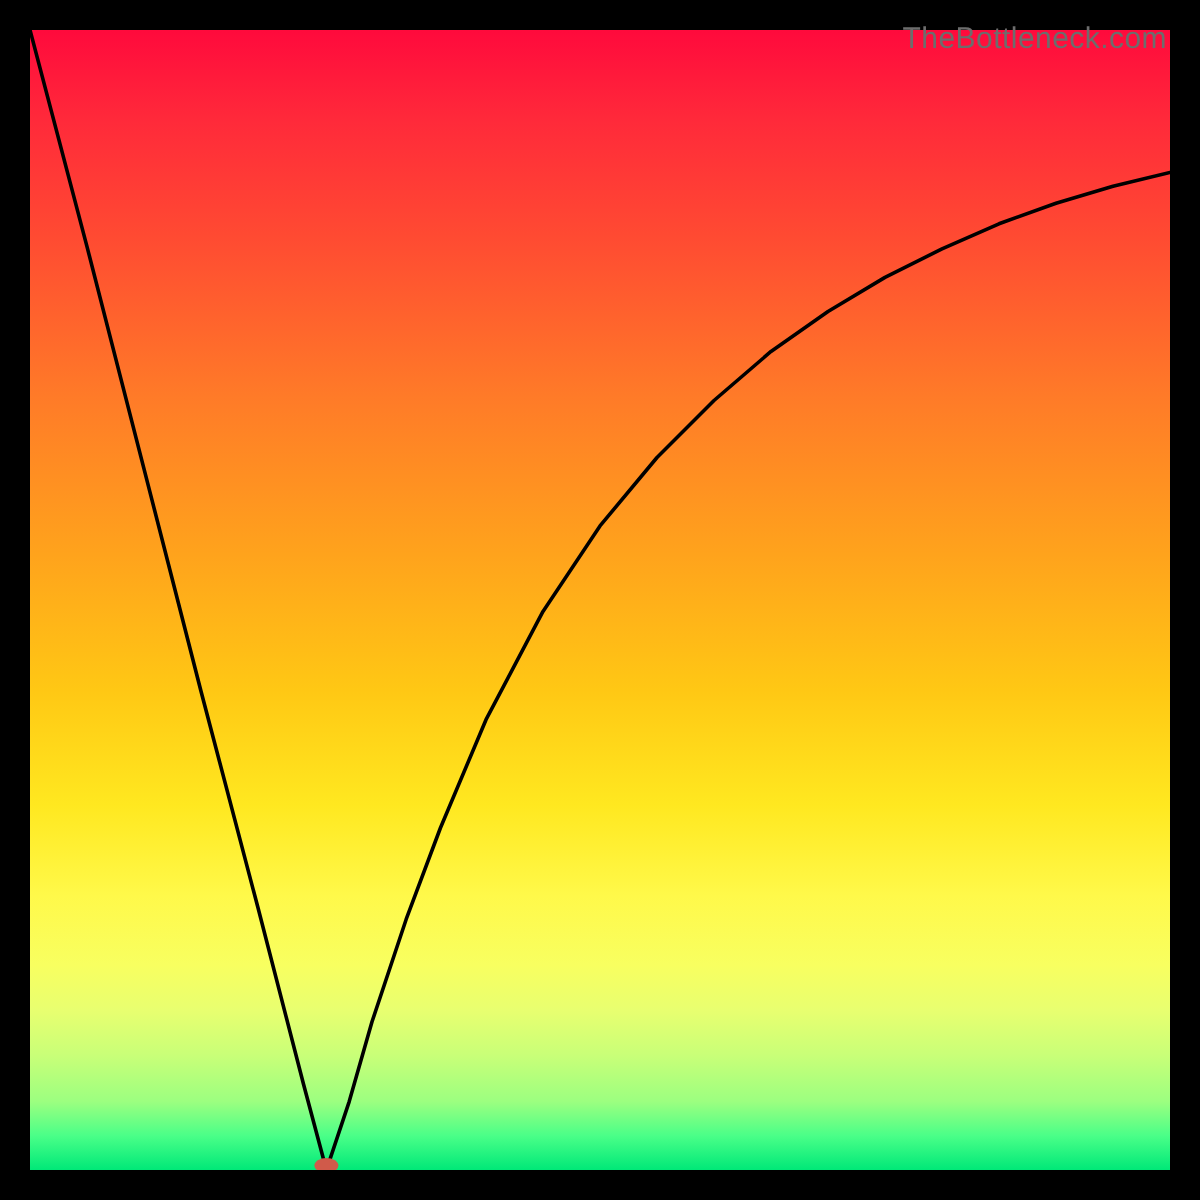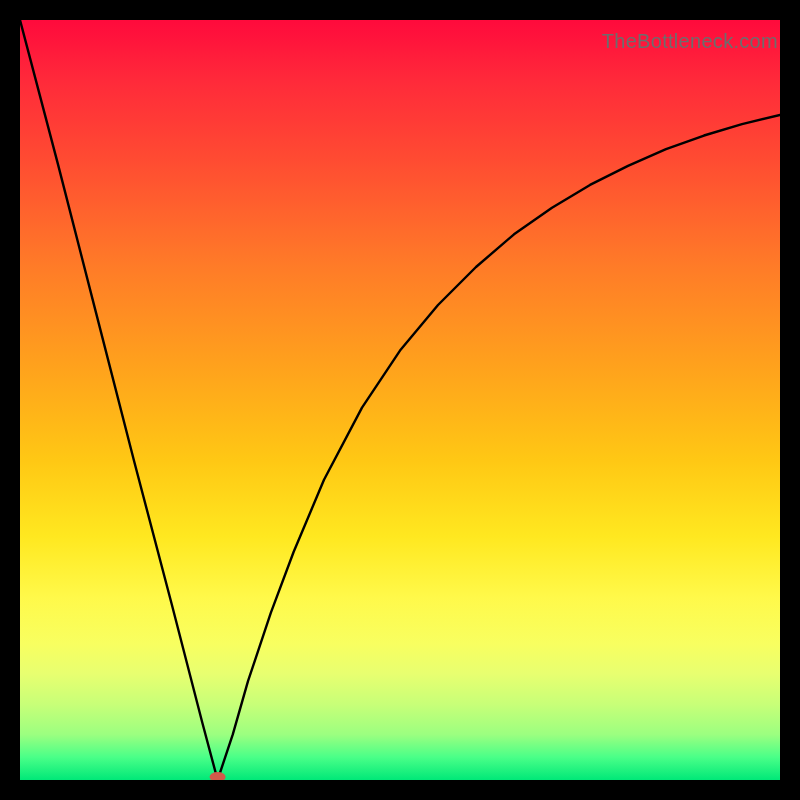--- a/index.html
+++ b/index.html
@@ -47,14 +47,14 @@
 <body>
 
 <div class="frame">
   <div class="plot-area">
     <div class="gradient-bg"></div>
     <svg class="svg-overlay" viewBox="0 0 760 760" preserveAspectRatio="none">
       <path id="curve-path" d="M0.00 0.00 L38.00 144.40 L76.00 292.60 L114.00 440.80 L152.00 585.20 L182.40 703.00 L197.60 760.00 L212.80 714.40 L228.00 661.20 L250.80 592.80 L273.60 532.00 L304.00 459.80 L342.00 387.60 L380.00 330.60 L418.00 285.00 L456.00 247.00 L494.00 214.32 L532.00 187.72 L570.00 164.92 L608.00 145.92 L646.00 129.20 L684.00 115.52 L722.00 104.12 L760.00 95.00" fill="none" stroke="#000" stroke-width="2.4" stroke-linecap="round" stroke-linejoin="round"></path>
       <ellipse id="min-marker" cx="197.60" cy="757.00" rx="8" ry="5" fill="#d05a4a"></ellipse>
     </svg>
   </div>
-  <span id="credit" class="credit" style="right: 22px; top: 30px;">TheBottleneck.com</span>
+  <span id="credit" class="credit" style="right: 22px; top: 15px;">TheBottleneck.com</span>
 </div>
 
 </body></html>

